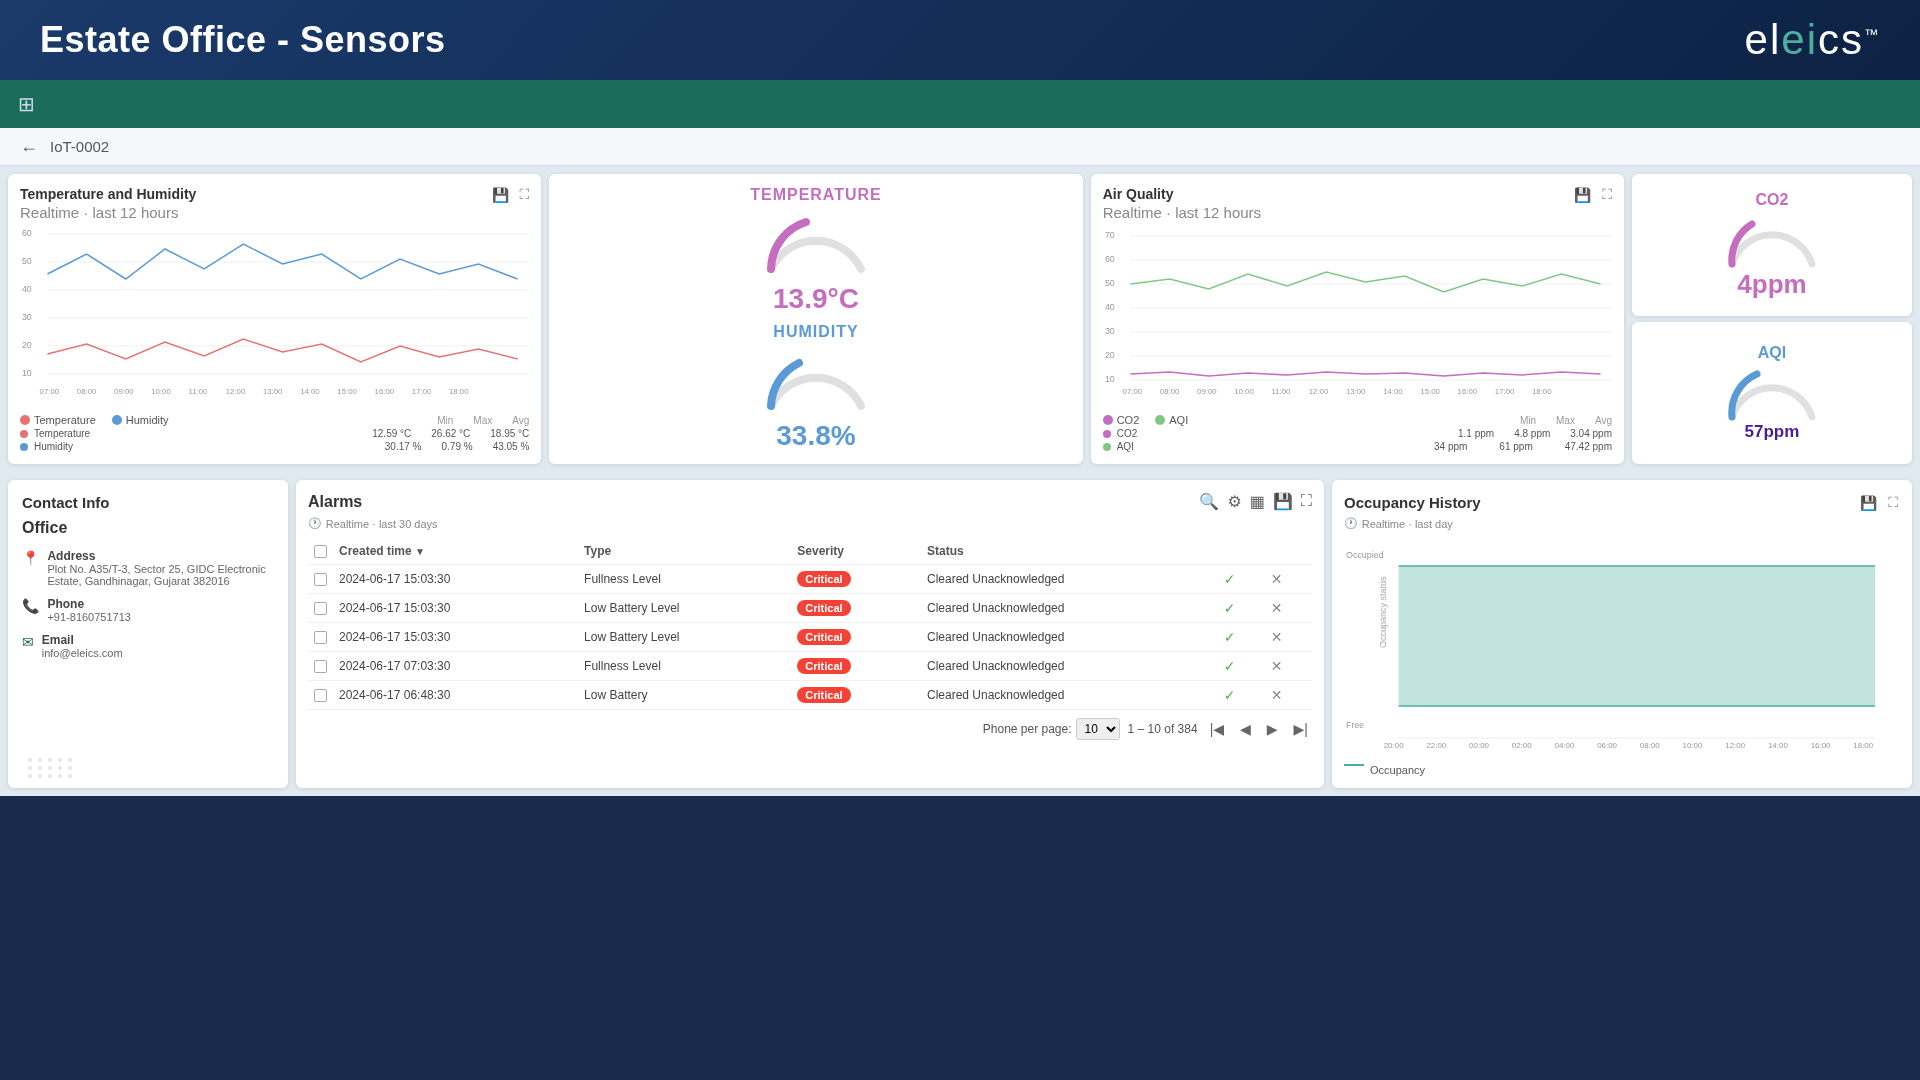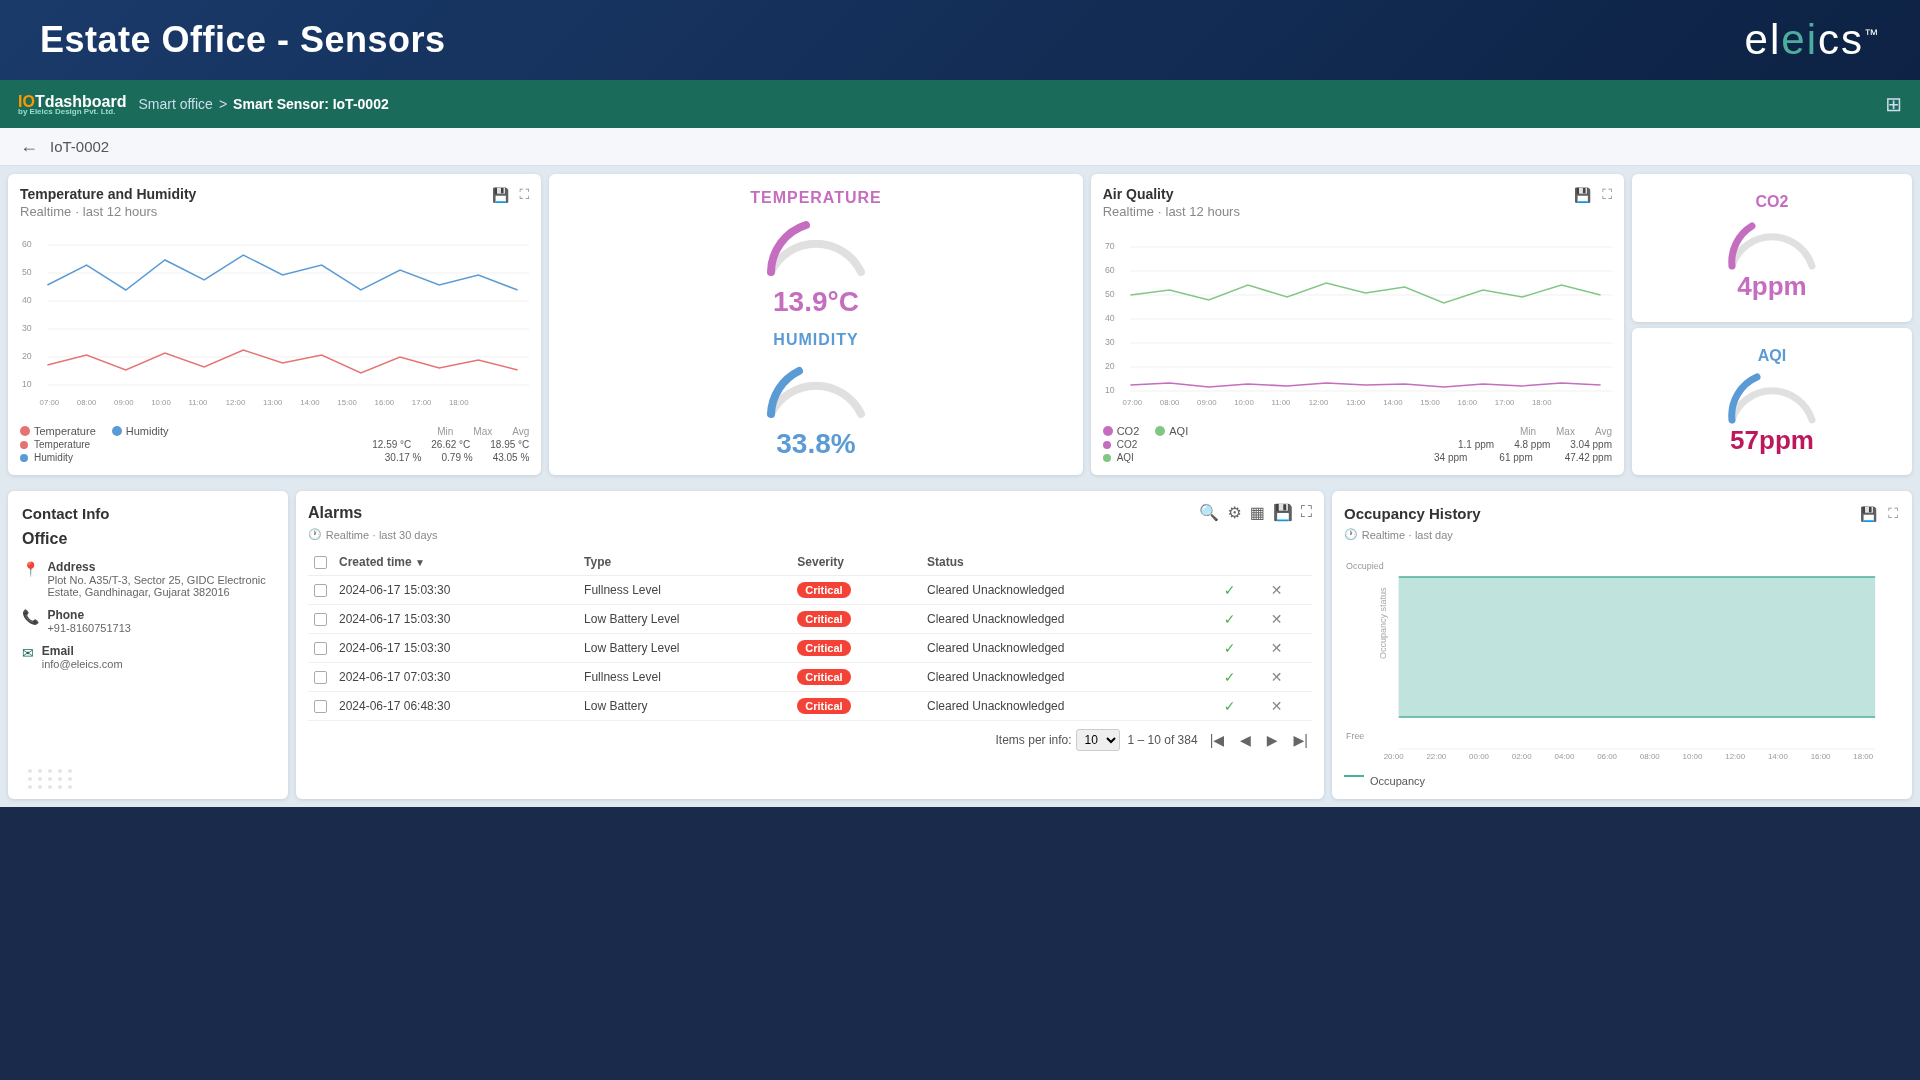--- a/index.html
+++ b/index.html
@@ -59,21 +59,21 @@
 
     
     .card {
       background: #fff;
       border-radius: 6px;
       box-shadow: 0 1px 4px rgba(0,0,0,0.1);
       padding: 12px;
       position: relative;
     }
     .card-title { font-size: 14px; font-weight: 600; color: #333; margin-bottom: 2px; }
-    .card-subtitle { font-size: 13px; color: #888; margin-bottom: 16px; }
+    .card-subtitle { font-size: 15px; color: #888; margin-bottom: 3px; }
 
     
     .temp-humidity-card { grid-column: 1; grid-row: 1; }
 
     
     .temp-gauge-card {
       grid-column: 2;
       grid-row: 1;
       background: #fff;
       display: flex;
@@ -132,21 +132,21 @@
     
     .temp-label { color: #c56dbf; font-size: 16px; font-weight: 700; letter-spacing: 1px; }
     .temp-value { color: #c56dbf; font-size: 28px; font-weight: 700; }
     .humidity-label { color: #5b9bd5; font-size: 16px; font-weight: 700; letter-spacing: 1px; }
     .humidity-value { color: #5b9bd5; font-size: 28px; font-weight: 700; }
 
     
     .co2-label { color: #c56dbf; font-size: 16px; font-weight: 700; }
     .co2-value { color: #c56dbf; font-size: 26px; font-weight: 700; }
     .aqi-label { color: #5b9bd5; font-size: 16px; font-weight: 700; }
-    .aqi-value { color: #be185d; font-size: 26px; font-weight: 700; }
+    .aqi-value { color: #4c1d95; font-size: 17px; font-weight: 700; }
 
     
     .alarm-header { display: flex; align-items: center; justify-content: space-between; margin-bottom: 6px; }
     .alarm-title { font-size: 16px; font-weight: 700; color: #333; }
     .alarm-meta { font-size: 11px; color: #888; display: flex; align-items: center; gap: 4px; margin-bottom: 8px; }
     .alarm-icons { display: flex; gap: 8px; color: #666; font-size: 16px; cursor: pointer; }
 
     table { width: 100%; border-collapse: collapse; font-size: 12px; }
     th { text-align: left; padding: 6px 6px; color: #555; font-weight: 600; border-bottom: 1px solid #eee; font-size: 12px; }
     td { padding: 6px 6px; color: #444; border-bottom: 1px solid #f0f0f0; vertical-align: middle; }
@@ -197,31 +197,20 @@
   </style>
 </head>
 <body>
 
 <div class="top-header">
   <div class="top-title">Estate Office - Sensors</div>
   <div class="brand-logo">el<span>ei</span>cs<sup style="font-size:14px;">™</sup></div>
 </div>
 
 <div class="nav-bar">
-  <div class="nav-left">
-    <div class="iot-logo">
-      <span class="iot-highlight">I</span><span style="color:#ff9800;">O</span>Tdashboard
-      <div style="font-size:8px;color:#9dc;margin-top:-4px;">by Eleics Design Pvt. Ltd.</div>
-    </div>
-    <div class="nav-breadcrumb">
-      <span>Smart office</span>
-      <span>&gt;</span>
-      <span class="active">Smart Sensor: IoT-0002</span>
-    </div>
-  </div>
   <div class="nav-expand">⊞</div>
 </div>
 
 <div class="sensor-back-bar">
   <span class="back-arrow">←</span>
   <span>IoT-0002</span>
 </div>
 
 <div class="content-grid">
 
@@ -560,21 +549,21 @@
       <td style="font-size:12px;">Low Battery</td>
       <td><span class="critical-badge">Critical</span></td>
       <td class="status-cleared">Cleared Unacknowledged</td>
       <td><span class="check-icon">✓</span></td>
       <td><span class="x-icon">✕</span></td>
     </tr>
         </tbody>
     </table>
     <div class="pagination">
       <div class="items-per-page">
-        <span>Items per info:</span>
+        <span>Phone per page:</span>
         <select>
           <option>10</option>
           <option>25</option>
           <option>50</option>
         </select>
       </div>
       <span>1 – 10 of 384</span>
       <span class="page-btn">|◀</span>
       <span class="page-btn">◀</span>
       <span class="page-btn">▶</span>

